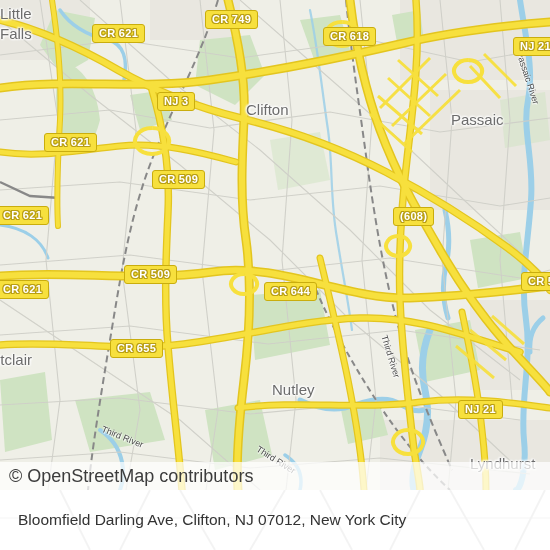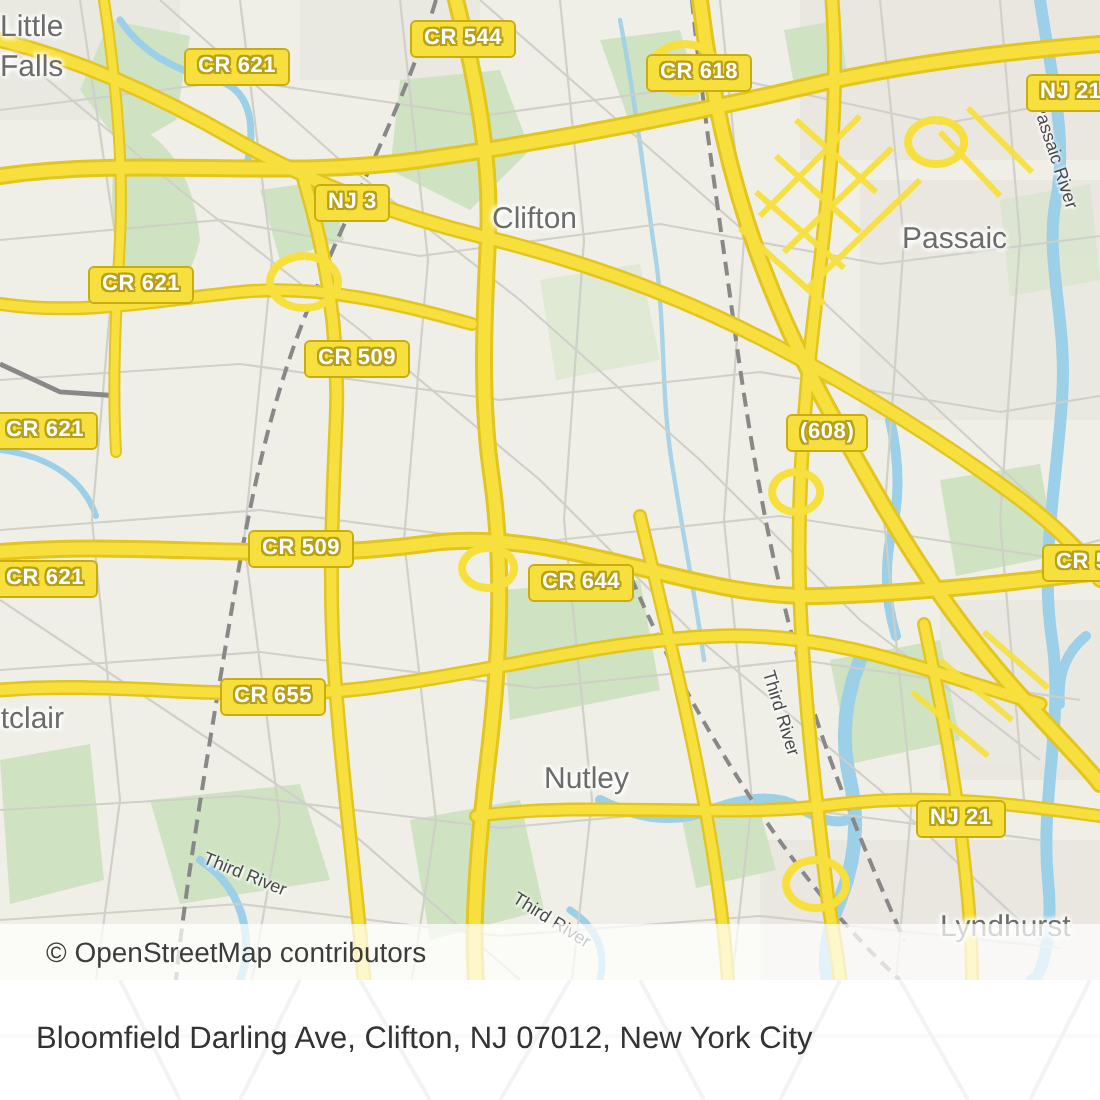--- a/index.html
+++ b/index.html
@@ -102,23 +102,23 @@
 
   
   .attribution {
     position: absolute;
     left: 0; top: 462px;
     width: 550px;
     height: 28px;
     background: rgba(255,255,255,.72);
     display: flex;
     align-items: center;
-    padding-left: 23px;
+    padding-left: 9px;
     color: #3c3c3c;
-    font-size: 14px;
+    font-size: 18px;
     z-index: 30;
   }
 
   
   .footer {
     position: absolute;
     left: 0; top: 490px;
     width: 550px; height: 60px;
     background: #fff;
     display: flex;
@@ -307,21 +307,21 @@
     <div class="place-label" style="left:-8px; top:351px;">ntclair</div>
     <div class="place-label" style="left:272px; top:381px;">Nutley</div>
     <div class="place-label" style="left:470px; top:455px;">Lyndhurst</div>
 
     <div class="river-label" style="left:524px; top:50px; transform:rotate(72deg); transform-origin:left top;">Passaic River</div>
     <div class="river-label" style="left:389px; top:334px; transform:rotate(73deg); transform-origin:left top;">Third River</div>
     <div class="river-label" style="left:104px; top:424px; transform:rotate(22deg); transform-origin:left top;">Third River</div>
     <div class="river-label" style="left:260px; top:444px; transform:rotate(32deg); transform-origin:left top;">Third River</div>
 
     <div class="shield" style="left:92px;  top:24px;">CR 621</div>
-    <div class="shield" style="left:205px; top:10px;">CR 544</div>
+    <div class="shield" style="left:205px; top:10px;">CR 749</div>
     <div class="shield" style="left:323px; top:27px;">CR 618</div>
     <div class="shield" style="left:513px; top:37px;">NJ 21</div>
     <div class="shield" style="left:157px; top:92px;">NJ 3</div>
     <div class="shield" style="left:44px;  top:133px;">CR 621</div>
     <div class="shield" style="left:152px; top:170px;">CR 509</div>
     <div class="shield" style="left:-4px;  top:206px;">CR 621</div>
     <div class="shield" style="left:393px; top:207px;">(608)</div>
     <div class="shield" style="left:-4px;  top:280px;">CR 621</div>
     <div class="shield" style="left:124px; top:265px;">CR 509</div>
     <div class="shield" style="left:521px; top:272px;">CR 509</div>

